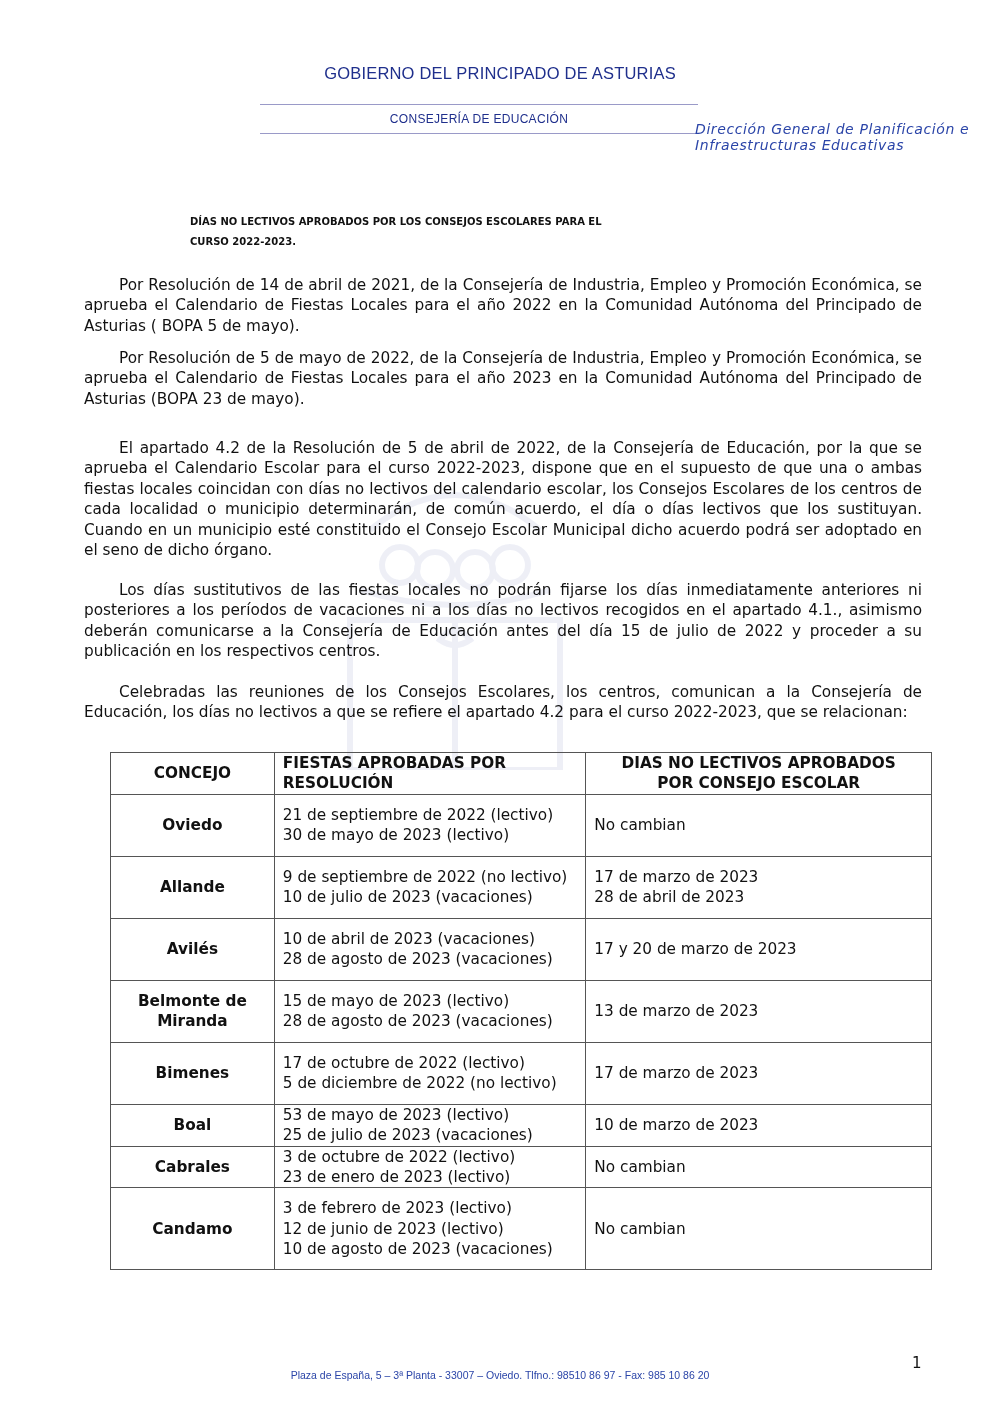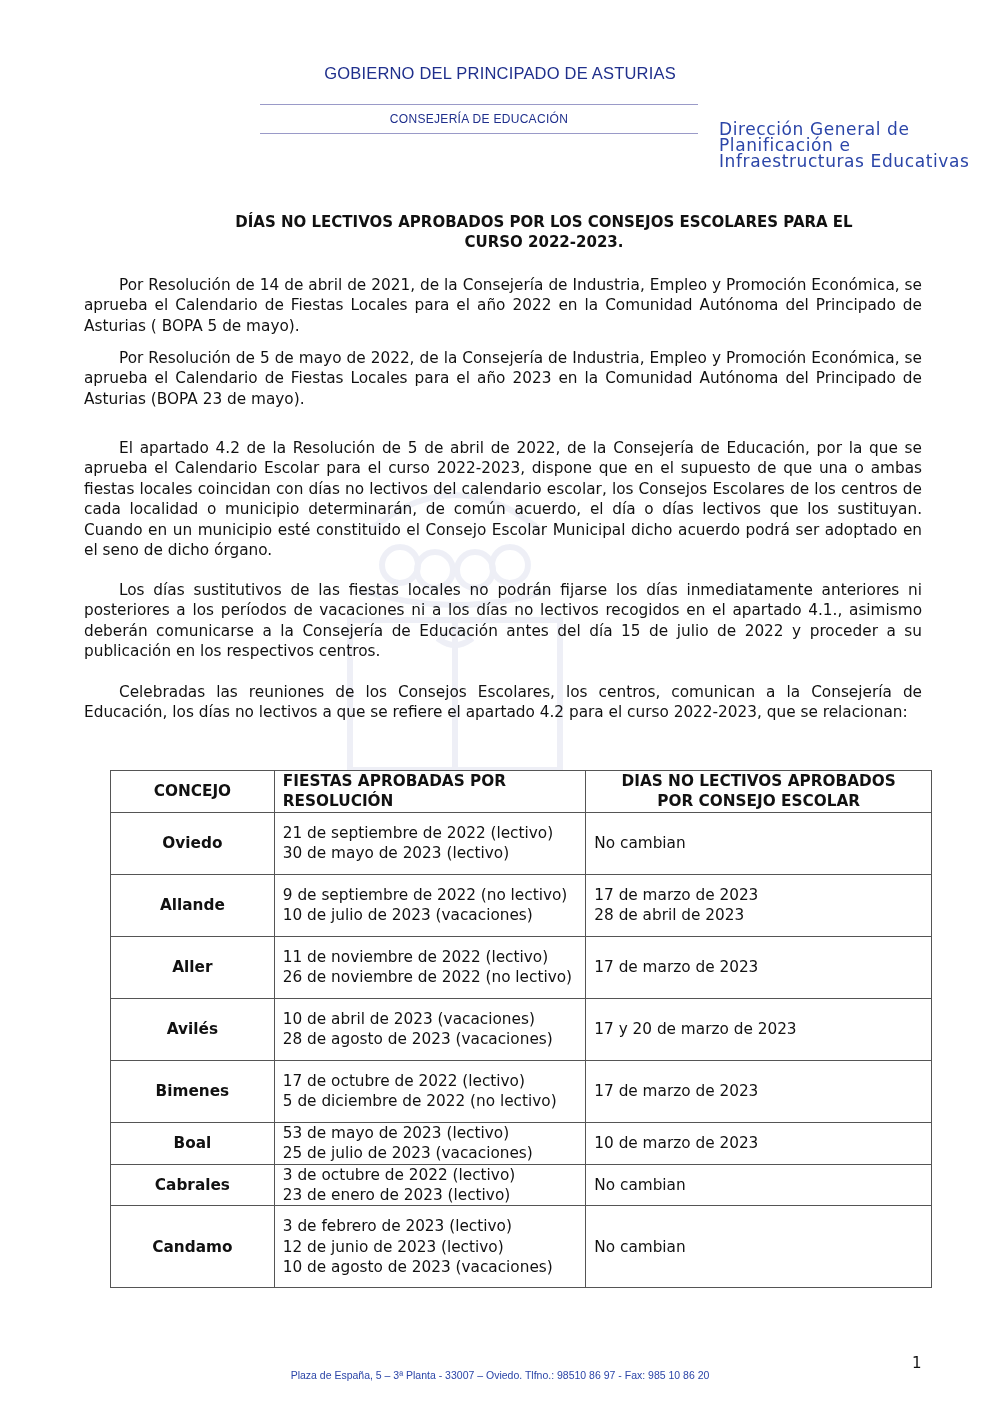--- a/index.html
+++ b/index.html
@@ -1,24 +1,24 @@
 <!DOCTYPE html>
 <html><head>
   <meta charset="utf-8">
   <style>
     html, body { margin: 0; padding: 0; background: #ffffff; }
     body { width: 1000px; height: 1414px; position: relative; overflow: hidden; font-family: "DejaVu Sans", sans-serif; color: #111; }
     .watermark { position: absolute; left: 330px; top: 470px; width: 250px; height: 300px; opacity: 0.09; pointer-events: none; }
     .hdr-title { position: absolute; left: 0; width: 1000px; top: 64px; text-align: center; font-family: "Liberation Sans", sans-serif; font-size: 16.5px; color: #1f2f8c; letter-spacing: 0.2px; }
     .hdr-rule { position: absolute; left: 260px; width: 438px; height: 0; border-top: 1px solid #9a9ac8; }
     .hdr-sub { position: absolute; left: 260px; width: 438px; top: 112px; text-align: center; font-family: "Liberation Sans", sans-serif; font-size: 12px; color: #1f2f8c; letter-spacing: 0.3px; }
-    .hdr-dept { position: absolute; left: 719px; top: 121px; font-family: "DejaVu Sans", sans-serif; font-size: 17px; line-height: 16px; color: #2b45a8; letter-spacing: 0.6px; }
-    .doc-title { position: absolute; left: 182px; width: 724px; top: 212px; text-align: center; font-weight: bold; font-size: 15px; line-height: 20px; }
+    .hdr-dept { position: absolute; left: 695px; top: 121px; font-family: "DejaVu Sans", sans-serif; font-size: 14px; line-height: 16px; color: #2b45a8; letter-spacing: 0.6px; font-style: italic; }
+    .doc-title { position: absolute; left: 190px; width: 724px; top: 212px; text-align: left; font-weight: bold; font-size: 10px; line-height: 20px; }
     .para { position: absolute; left: 84px; width: 838px; font-size: 15.3px; line-height: 20.4px; text-align: justify; text-indent: 35px; }
-    table.days { position: absolute; left: 110px; top: 770px; width: 822px; border-collapse: collapse; font-size: 15.3px; line-height: 20.4px; }
+    table.days { position: absolute; left: 110px; top: 752px; width: 822px; border-collapse: collapse; font-size: 15.3px; line-height: 20.4px; }
     table.days th, table.days td { border: 1px solid #555; padding: 0 8px; vertical-align: middle; }
     table.days th { font-weight: bold; text-align: center; }
     .c1 { width: 146px; text-align: center; font-weight: bold; }
     .c2 { width: 293px; text-align: justify; text-align-last: left; }
     .c3 { width: 327px; }
     .footer { position: absolute; left: 0; width: 1000px; top: 1369px; text-align: center; font-family: "Liberation Sans", sans-serif; font-size: 10.5px; color: #2b45a8; }
     .pageno { position: absolute; left: 912px; top: 1354px; font-size: 15px; }
   </style>
 </head>
 <body>
@@ -85,34 +85,34 @@
       <td class="c2">
         <span>9 de septiembre de 2022 (no lectivo)</span><br>
         <span>10 de julio de 2023 (vacaciones)</span>
       </td>
       <td class="c3">
         <div>17 de marzo de 2023</div>
         <div>28 de abril de 2023</div>
       </td>
     </tr>
     <tr style="height:62px">
-      <td class="c1">Aller</td>
-      <td class="c2">
-        <span>11 de noviembre de 2022 (lectivo)</span><br>
-        <span>26 de noviembre de 2022 (no lectivo)</span>
-      </td>
-      <td class="c3">17 de marzo de 2023</td>
-    </tr>
-    <tr style="height:62px">
       <td class="c1">Avilés</td>
       <td class="c2">
         <span>10 de abril de 2023 (vacaciones)</span><br>
         <span>28 de agosto de 2023 (vacaciones)</span>
       </td>
       <td class="c3">17 y 20 de marzo de 2023</td>
+    </tr>
+    <tr style="height:62px">
+      <td class="c1">Belmonte de Miranda</td>
+      <td class="c2">
+        <span>15 de mayo de 2023 (lectivo)</span><br>
+        <span>28 de agosto de 2023 (vacaciones)</span>
+      </td>
+      <td class="c3">13 de marzo de 2023</td>
     </tr>
     <tr style="height:62px">
       <td class="c1">Bimenes</td>
       <td class="c2">
         <span>17 de octubre de 2022 (lectivo)</span><br>
         <span>5 de diciembre de 2022 (no lectivo)</span>
       </td>
       <td class="c3">17 de marzo de 2023</td>
     </tr>
     <tr style="height:41px">

